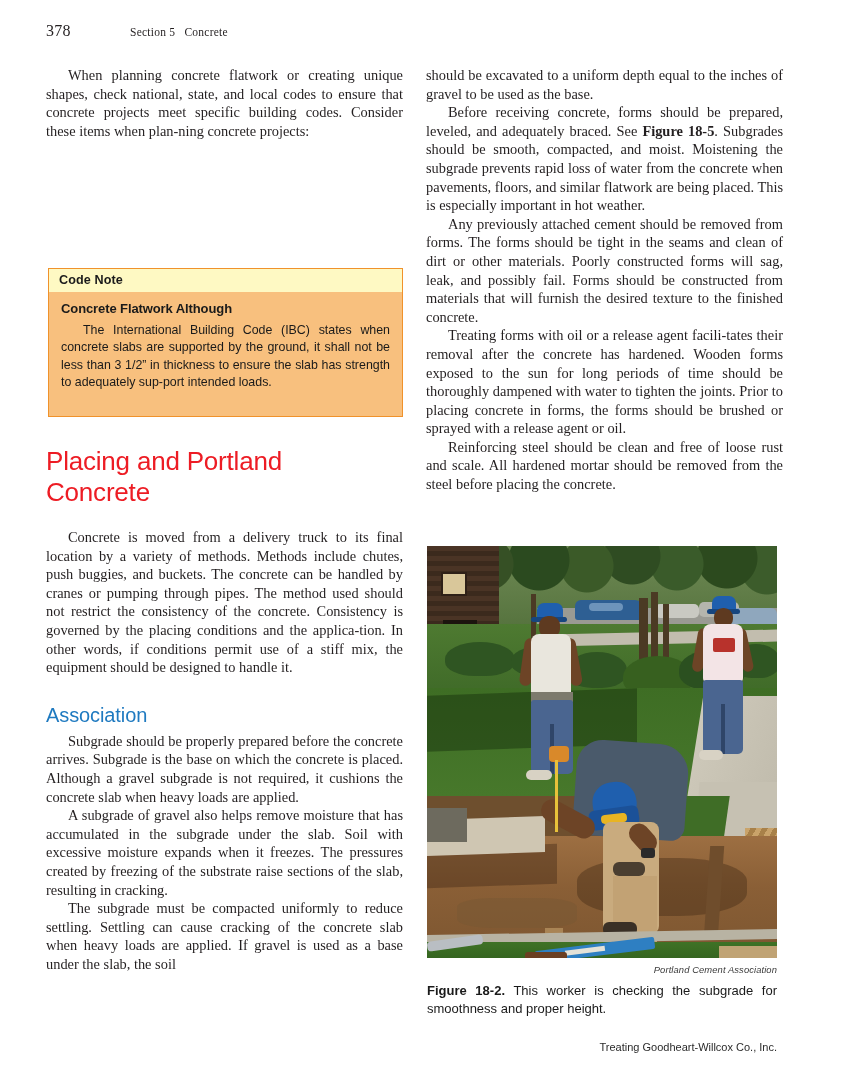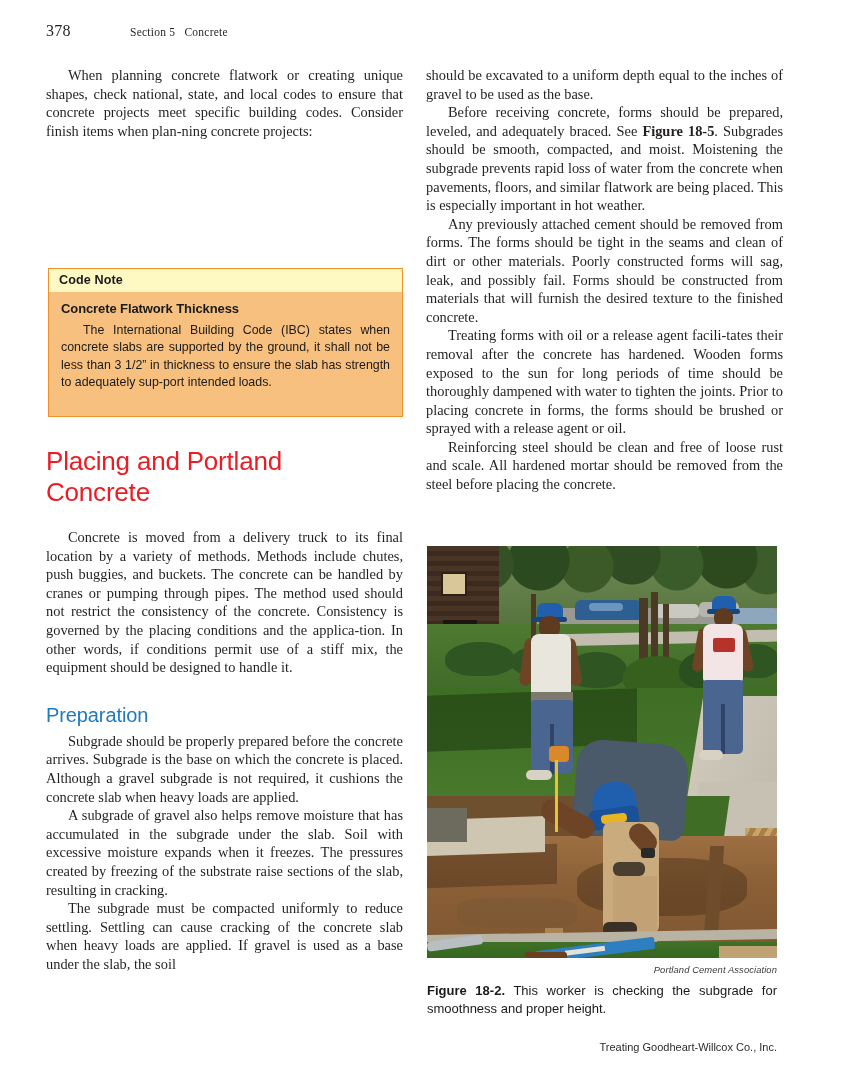--- a/index.html
+++ b/index.html
@@ -334,38 +334,38 @@
 <div class="page">
 
   <div class="runhead">
     <span class="folio">378</span>
     <span class="runhead-title">
       <span>Section 5</span><span class="rh-gap"></span><span>Concrete</span>
     </span>
   </div>
 
   <div class="col col-left">
-    <p class="body">When planning concrete flatwork or creating unique shapes, check national, state, and local codes to ensure that concrete projects meet specific building codes. Consider finish items when plan-ning concrete projects:</p>
+    <p class="body">When planning concrete flatwork or creating unique shapes, check national, state, and local codes to ensure that concrete projects meet specific building codes. Consider these items when plan-ning concrete projects:</p>
 
   </div>
 
   <div class="codenote">
     <div class="codenote-header">Code Note</div>
     <div class="codenote-body">
-      <p class="codenote-subtitle">Concrete Flatwork Thickness</p>
+      <p class="codenote-subtitle">Concrete Flatwork Although</p>
       <p class="codenote-text">The International Building Code (IBC) states when concrete slabs are supported by the ground, it shall not be less than 3 1/2” in thickness to ensure the slab has strength to adequately sup-port intended loads.</p>
     </div>
   </div>
 
   <h1 class="heading-red">Placing and Portland Concrete</h1>
 
   <div class="col col-left" style="top:528px;">
     <p class="body">Concrete is moved from a delivery truck to its final location by a variety of methods. Methods include chutes, push buggies, and buckets. The concrete can be handled by cranes or pumping through pipes. The method used should not restrict the consistency of the concrete. Consistency is governed by the placing conditions and the applica-tion. In other words, if conditions permit use of a stiff mix, the equipment should be designed to handle it.</p>
 
-    <h2 class="heading-blue" style="margin-top:26px;">Preparation</h2>
+    <h2 class="heading-blue" style="margin-top:26px;">Association</h2>
 
     <p class="body">Subgrade should be properly prepared before the concrete arrives. Subgrade is the base on which the concrete is placed. Although a gravel subgrade is not required, it cushions the concrete slab when heavy loads are applied.</p>
     <p class="body">A subgrade of gravel also helps remove moisture that has accumulated in the subgrade under the slab. Soil with excessive moisture expands when it freezes. The pressures created by freezing of the substrate raise sections of the slab, resulting in cracking.</p>
     <p class="body">The subgrade must be compacted uniformly to reduce settling. Settling can cause cracking of the concrete slab when heavy loads are applied. If gravel is used as a base under the slab, the soil</p>
   </div>
 
   <div class="col col-right">
     <p class="body noindent">should be excavated to a uniform depth equal to the inches of gravel to be used as the base.</p>
 
     <p class="body"><span>Before receiving concrete, forms should be prepared, leveled, and adequately braced. See </span><b>Figure 18-5</b><span>. Subgrades should be smooth, compacted, and moist. Moistening the subgrade prevents rapid loss of water from the concrete when pavements, floors, and similar flatwork are being placed. This is especially important in hot weather.</span></p>

